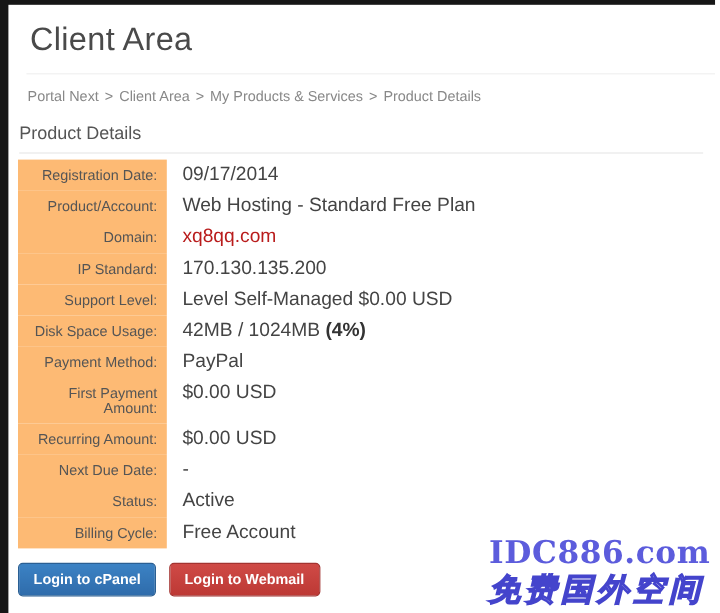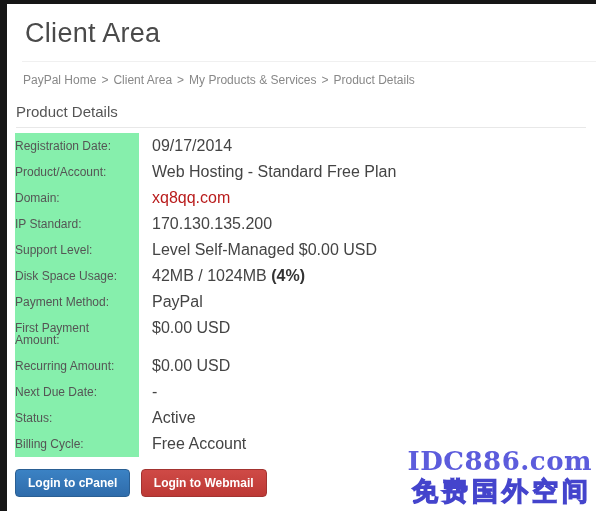--- a/index.html
+++ b/index.html
@@ -26,21 +26,22 @@
     margin:16px 10px 0 9px;
     font-size:15px; color:#555;
     padding-bottom:7px;
     border-bottom:1px solid #e8e8e8;
   }
 
   .details-table { margin:5px 10px 0 8px; }
   .drow { display:flex; align-items:stretch; }
   .cell-label {
     flex:none; width:116px;
-    background:#86efac;
+    background:#fdba74;
+    text-align:right;
     padding:7px 8px 7px 0;
     font-size:12px; line-height:12px; color:#555;
   }
   .cell-value {
     padding:7px 0 7px 13px;
     font-size:16px; line-height:12px; color:#444;
   }
   .cell-value a { color:#b91c1c; text-decoration:none; cursor:pointer; }
   .cell-value b { font-weight:bold; color:#333; }
 
@@ -49,45 +50,46 @@
     display:inline-block;
     font-size:12px; line-height:12px; font-weight:bold; color:#fff;
     padding:7px 12px;
     border-radius:4px;
     border:1px solid transparent;
     cursor:pointer;
   }
   .btn-primary { background:linear-gradient(#3b82c4,#2f6cab); border-color:#2a5f93; }
   .btn-danger  { background:linear-gradient(#cf4a46,#bd3935); border-color:#a33330; margin-left:6px; }
 
-  .watermark { position:absolute; right:4px; bottom:4px; text-align:right; z-index:4; pointer-events:none; }
+  .watermark { position:absolute; right:4px; bottom:4px; text-align:left; z-index:4; pointer-events:none; }
   .wm-en {
     font-family:"DejaVu Serif", serif;
     font-weight:bold; font-size:26px; line-height:28px;
     color:#4646d8; opacity:0.88; letter-spacing:0.5px;
   }
   .wm-cn {
     font-size:26px; line-height:32px; font-weight:bold; letter-spacing:4px;
     color:#cfcff4;
+    font-style:italic;
     -webkit-text-stroke:1.2px #4444cc;
   }
 </style>
 </head>
 <body>
 
 <div id="screen">
   <div class="edge-top"></div>
   <div class="edge-left"></div>
 
   <div class="content">
     <div class="page-title">Client Area</div>
 
     <div class="divider"></div>
 
-    <div class="breadcrumb"><span class="crumb">PayPal Home</span><span class="sep">&gt;</span><span class="crumb">Client Area</span><span class="sep">&gt;</span><span class="crumb">My Products &amp; Services</span><span class="sep">&gt;</span><span class="crumb">Product Details</span></div>
+    <div class="breadcrumb"><span class="crumb">Portal Next</span><span class="sep">&gt;</span><span class="crumb">Client Area</span><span class="sep">&gt;</span><span class="crumb">My Products &amp; Services</span><span class="sep">&gt;</span><span class="crumb">Product Details</span></div>
 
     <div class="section-title">Product Details</div>
 
     <div class="details-table">
         <div class="drow">
           <div class="cell-label">Registration Date:</div>
           <div class="cell-value">09/17/2014</div>
         </div>
         <div class="drow">
           <div class="cell-label">Product/Account:</div>

